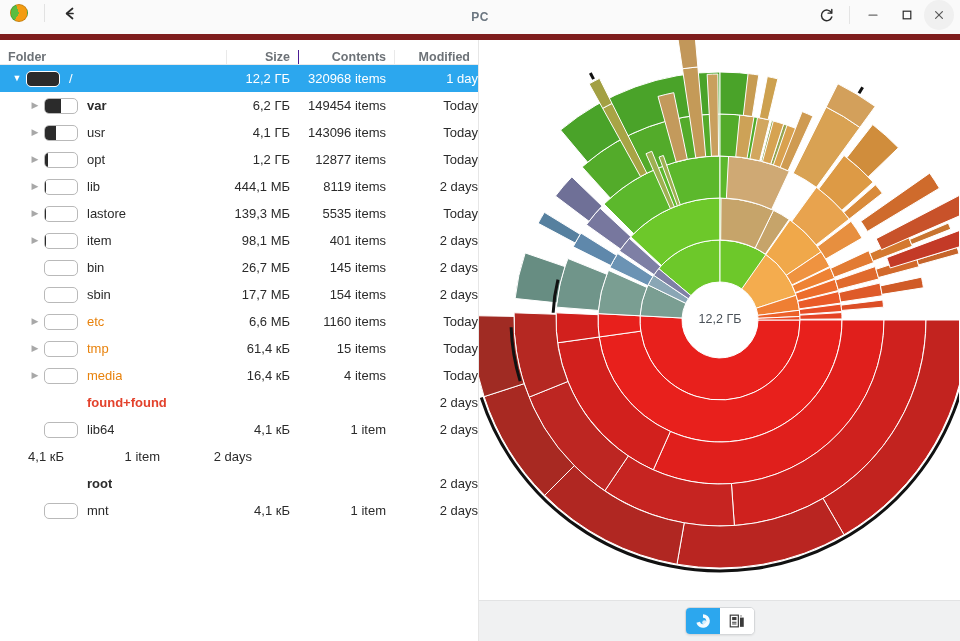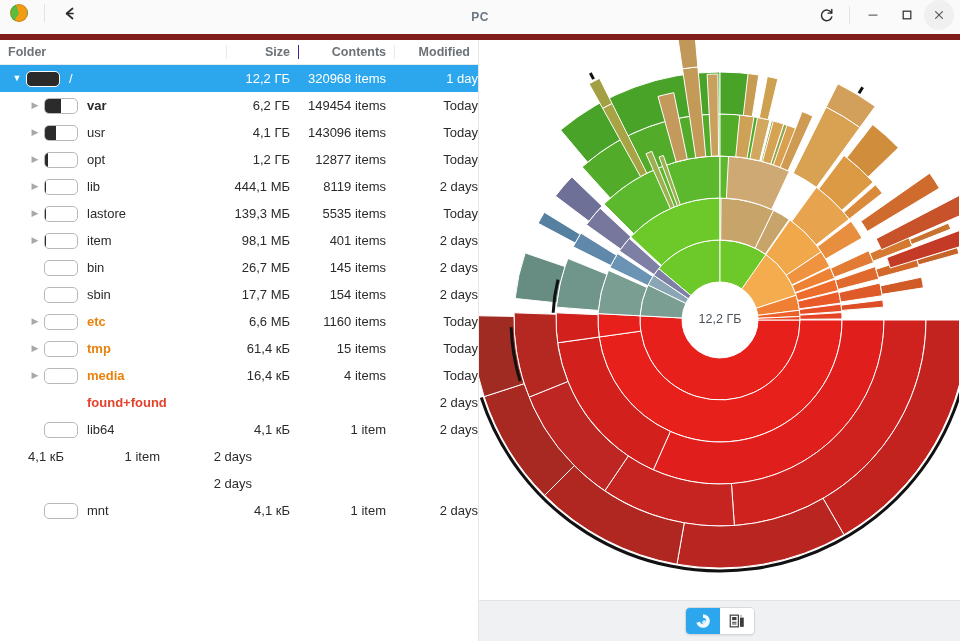--- a/index.html
+++ b/index.html
@@ -65,21 +65,21 @@
 
   
   .left {
     width: 479px; flex: 0 0 479px;
     background: #ffffff;
     border-right: 1px solid #e6e6e6;
     display: flex; flex-direction: column; min-height: 0;
   }
   .cols {
     height: 25px; flex: 0 0 25px;
-    display: flex; align-items: center;
+    display: flex; align-items: flex-end;
     font-size: 12.5px; font-weight: bold; color: #6d7277;
     background: #ffffff; border-bottom: 1px solid #e9e9e9;
   }
   .col-folder { flex: 1 1 auto; padding-left: 8px; }
   .col-size    { width: 72px; text-align: right; padding-right: 8px; border-left: 1px solid #e9e9e9; }
   .col-contents{ width: 96px; text-align: right; padding-right: 8px; border-left: 1px solid #4c1d95; }
   .col-mod     { width: 84px; text-align: right; padding-right: 8px; border-left: 1px solid #e9e9e9; }
 
   .rows { flex: 1 1 auto; overflow: hidden; }
   .row {
@@ -109,21 +109,21 @@
   .row.selected .gauge { border-color: #ffffff; }
   .gauge > i {
     display:block; height: 100%;
     background: #2b2b2b; border-radius: 3px 0 0 3px;
   }
   .gauge.full > i { border-radius: 3px; }
   .gauge.hidden { visibility: hidden; }
 
   .r-label { white-space: nowrap; overflow: hidden; text-overflow: ellipsis; }
   .r-label.b { font-weight: bold; }
-  .r-label.orange { color: #e8820c; font-weight: bold; }
+  .r-label.orange { color: #e8820c; font-weight: normal; }
   .r-label.red { color: #e3422c; font-weight: bold; }
   .row.selected .r-label { color: #ffffff; }
 
   .r-size     { width: 72px; text-align: right; padding-right: 8px; }
   .r-contents { width: 96px; text-align: right; padding-right: 8px; }
   .r-mod      { width: 84px; text-align: right; }
 
   
   .right { flex: 1 1 auto; display: flex; flex-direction: column; min-width: 0; background:#fff; }
   .chart-area { flex: 1 1 auto; position: relative; overflow: hidden; background: #ffffff; }
@@ -384,20 +384,28 @@
             <div class="r-size">4,1 кБ</div>
             <div class="r-contents">1 item</div>
             <div class="r-mod">2 days</div>
           </div>
           <div class="row">
             <div class="r-size">4,1 кБ</div>
             <div class="r-contents">1 item</div>
             <div class="r-mod">2 days</div>
           </div>
           <div class="row">
+            <div class="r-name">
+              <div class="indent"></div>
+              <div class="twisty"></div>
+              <div class="gauge hidden">
+                <i style="width: 0%;"></i>
+              </div>
+              <span class="r-label b">root</span>
+            </div>
             <div class="r-size"></div>
             <div class="r-contents"></div>
             <div class="r-mod">2 days</div>
           </div>
           <div class="row">
             <div class="r-name">
               <div class="indent"></div>
               <div class="twisty"></div>
               <div class="gauge">
                 <i style="width: 0%;"></i>

